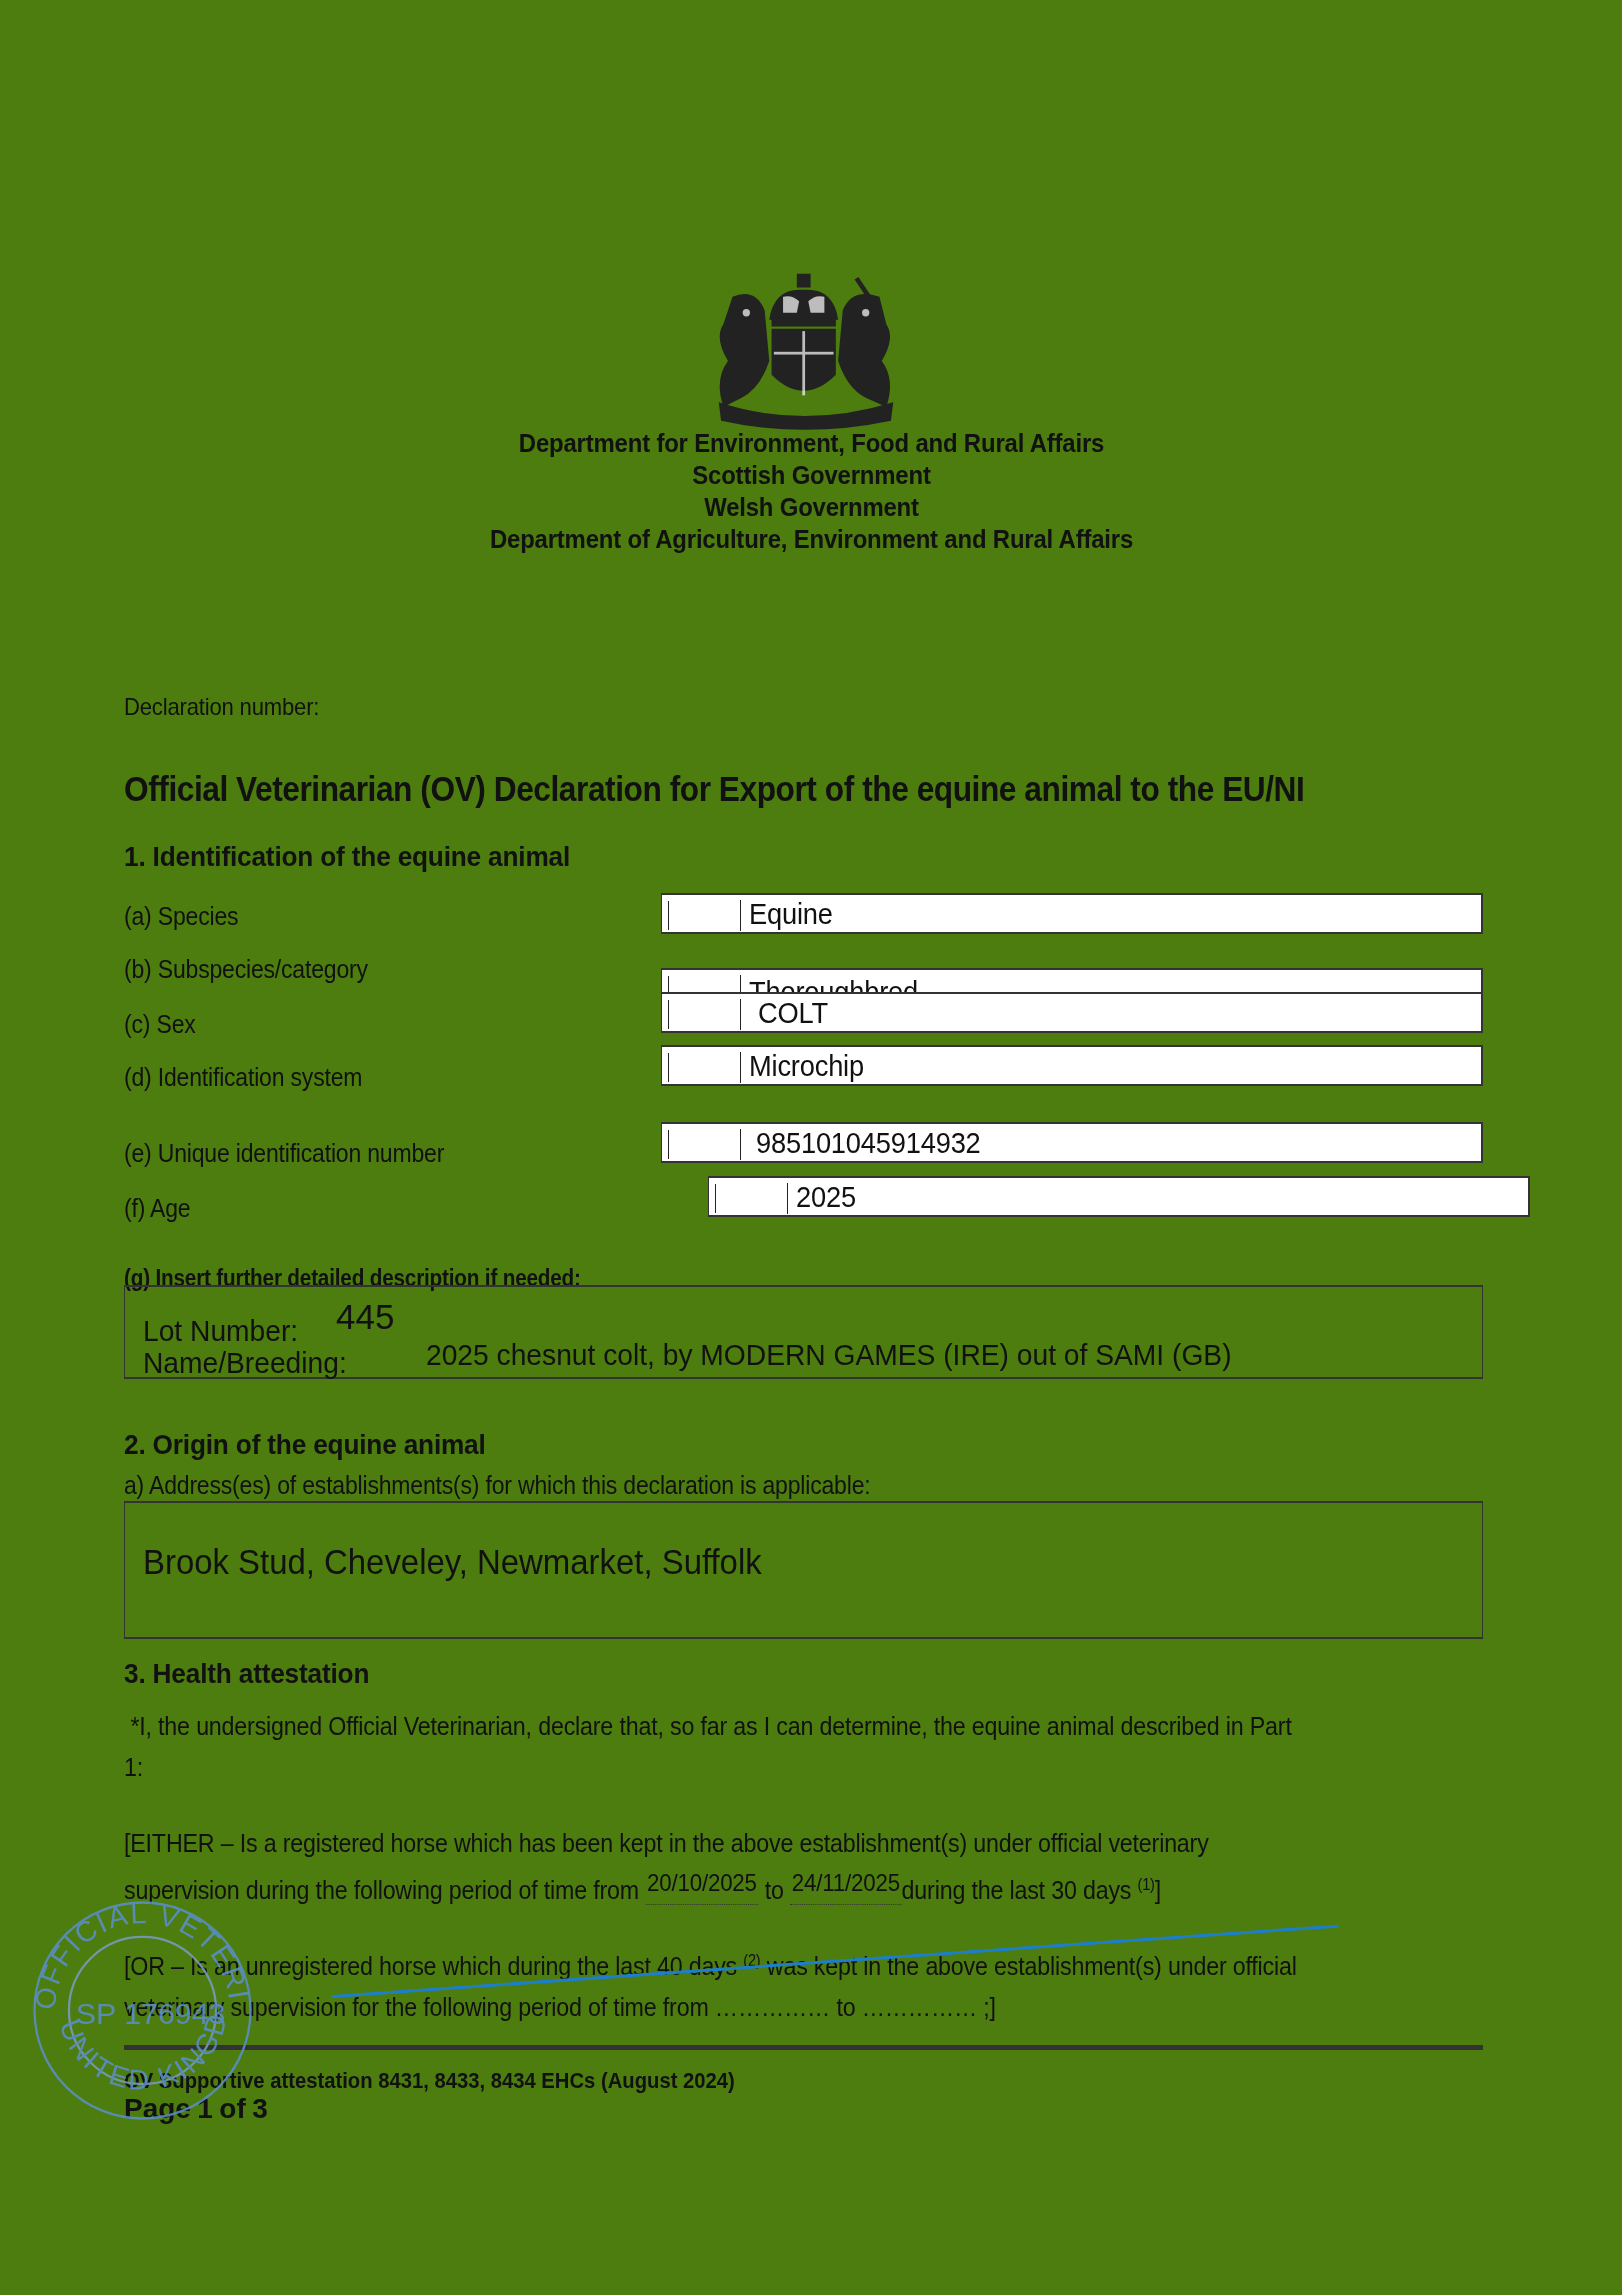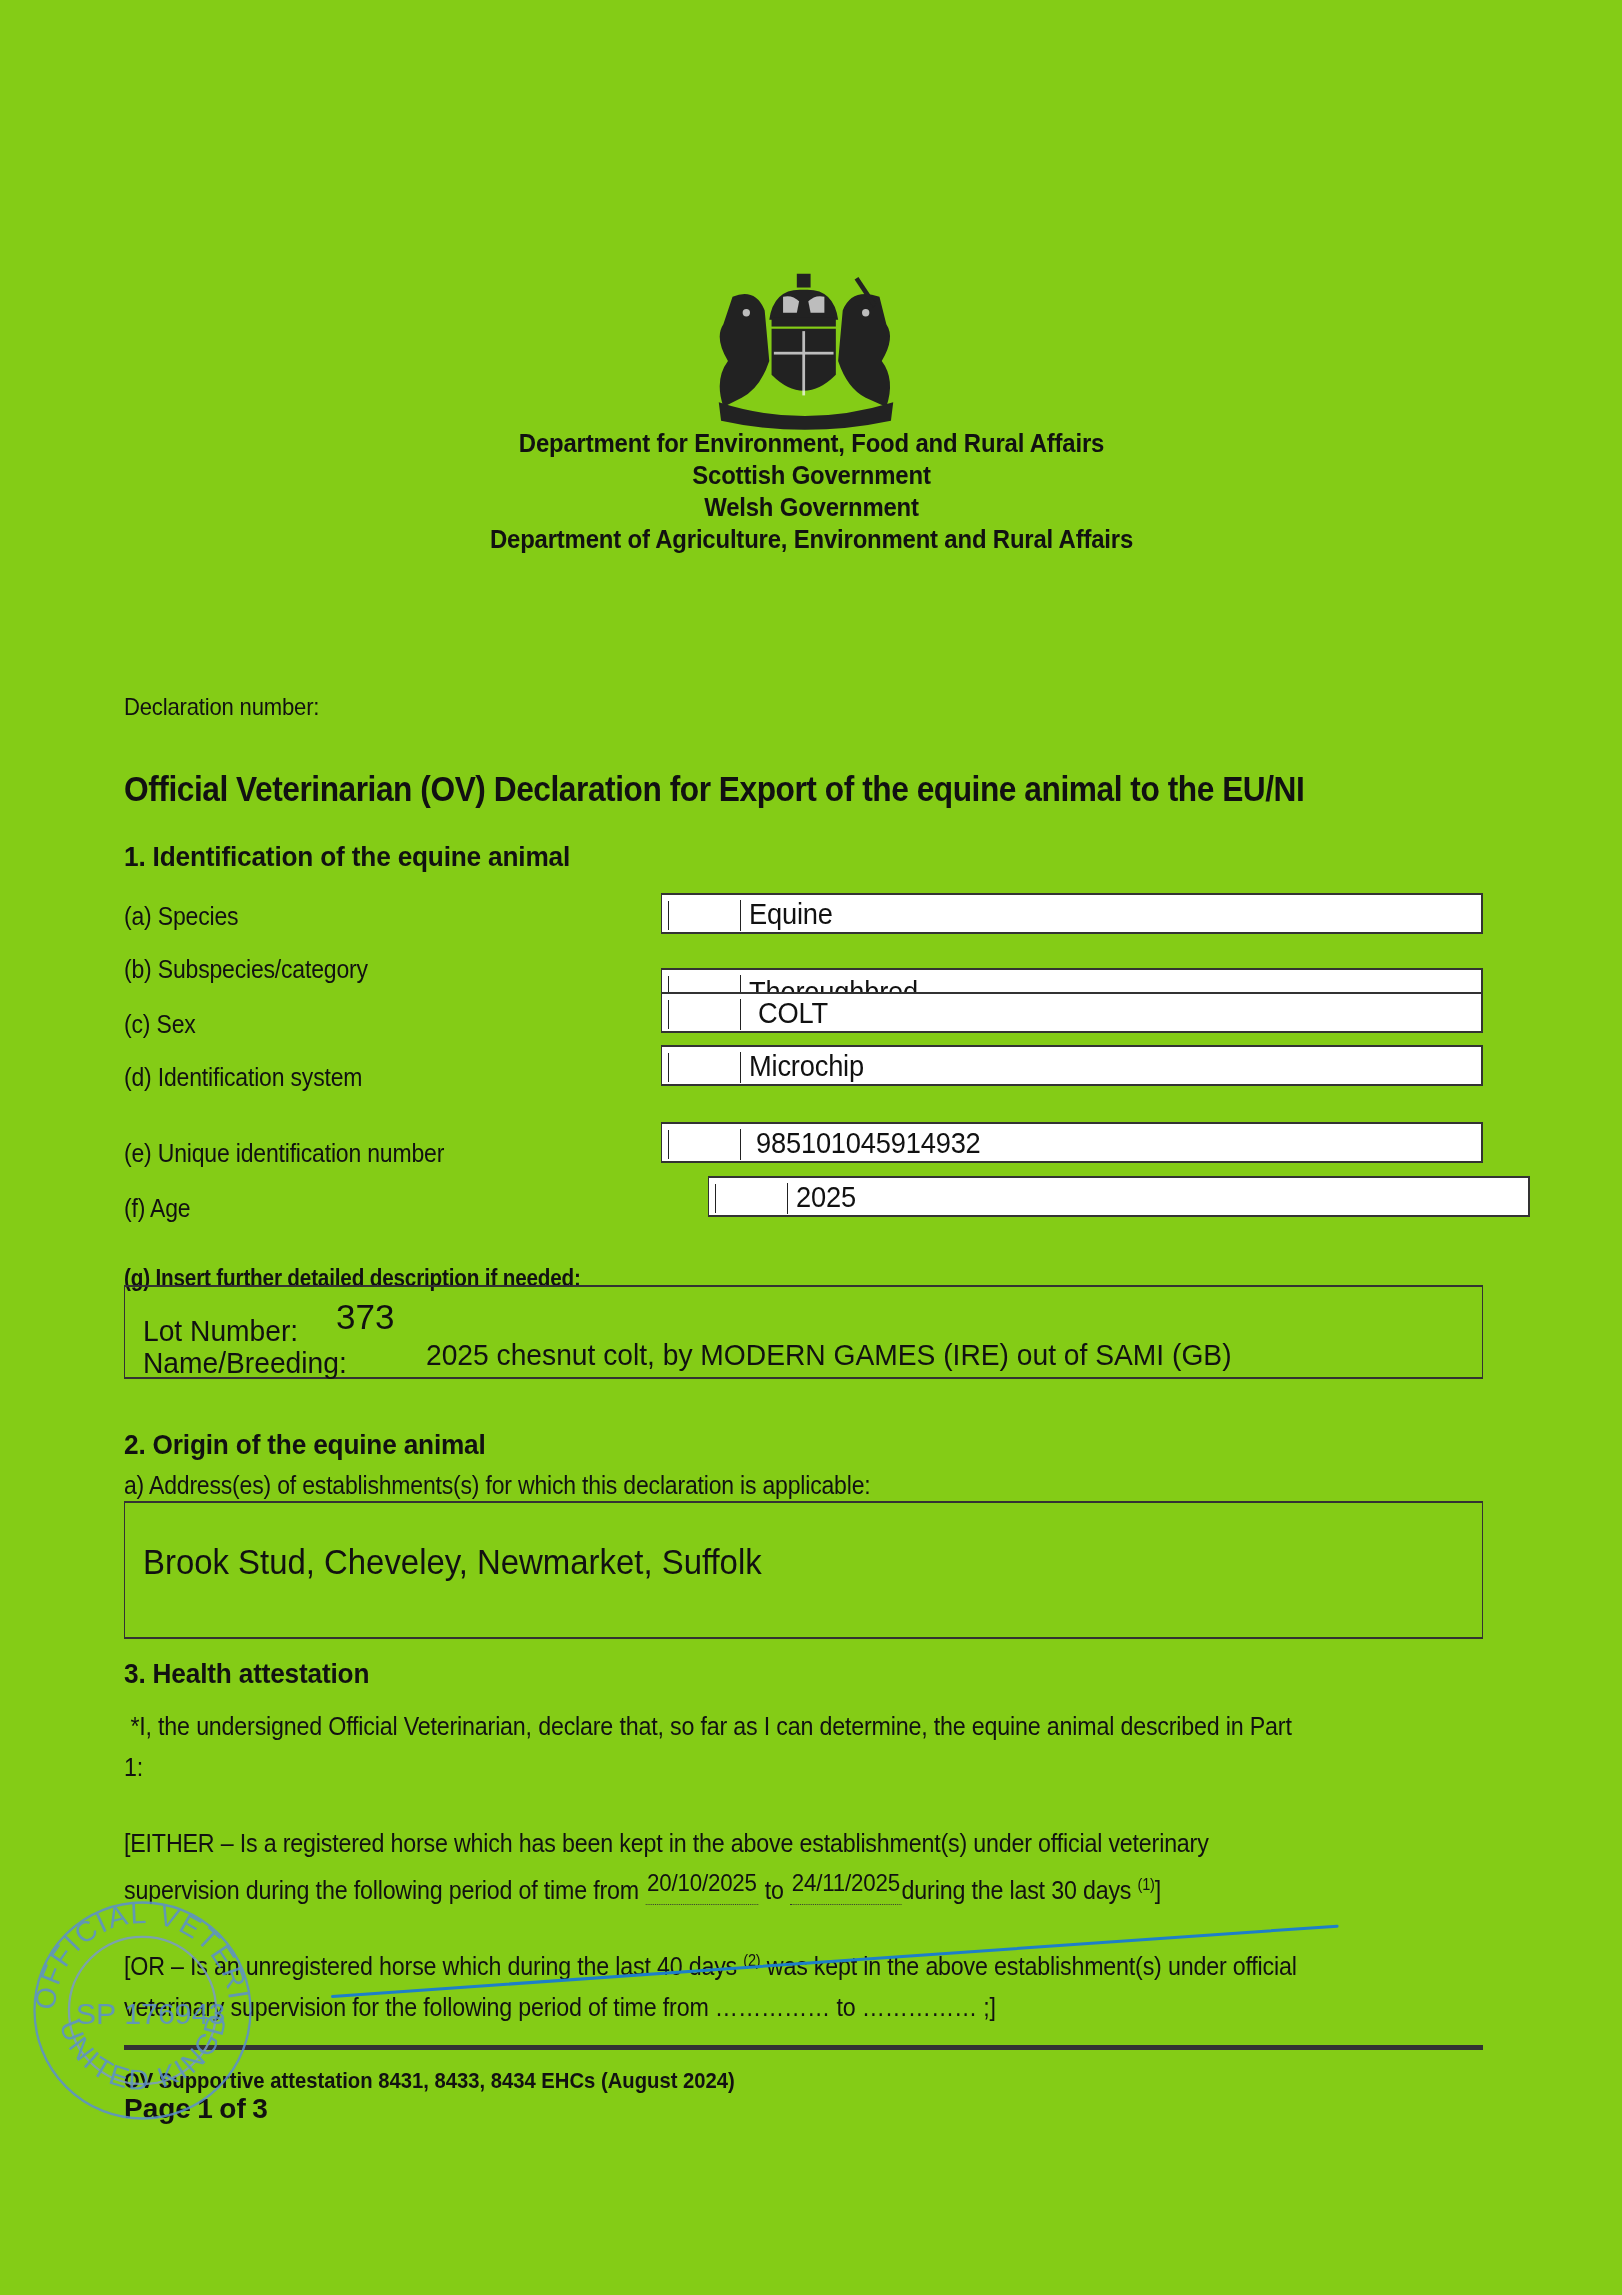--- a/index.html
+++ b/index.html
@@ -1,18 +1,18 @@
 <!DOCTYPE html>
 <html style="font-size:7.3px"><head>
   <meta charset="utf-8">
   <style>
     * { box-sizing: border-box; margin: 0; padding: 0; }
     html, body { width: 1623px; height: 2295px; background: #ffffff; }
     body { position: relative; font-family: "Liberation Sans", sans-serif; color: #111; overflow: hidden; }
-    .page { position: absolute; left: 0; top: 0; width: 1623px; height: 2295px; background: #84cc16; }
+    .page { position: absolute; left: 0; top: 0; width: 1623px; height: 2295px; background: #4d7c0f; }
 
     
     .crest { position: absolute; left: 705px; top: 269px; width: 202px; height: 161px; }
 
     
     .header { position: absolute; left: 0; width: 1623px; top: 427px; text-align: center; }
     .header .line { font-weight: bold; font-size: 26px; line-height: 32px; letter-spacing: -0.2px; transform: scaleX(0.92); }
 
     .decl-num { position: absolute; left: 124px; top: 693px; font-size: 24px; letter-spacing: -0.2px; transform: scaleX(0.92); transform-origin: left; }
 
@@ -135,21 +135,21 @@
   <div class="field-label" style="top:1194px;">(f) Age</div>
   <div class="field-box" style="top:1176px;margin-left:47px;">
     <span class="tick1"></span>
       <span class="tick2"></span>
     <span class="val">2025</span>
   </div>
 
   <div class="desc-label">(g) Insert further detailed description if needed:</div>
   <div class="desc-box">
     <span class="lot-label">Lot Number:</span>
-    <span class="lot-value">373</span>
+    <span class="lot-value">445</span>
     <span class="breed-label">Name/Breeding:</span>
     <span class="breed-value">2025 chesnut colt, by MODERN GAMES (IRE) out of SAMI (GB)</span>
   </div>
 
   <div class="section-heading" style="top:1428px;">2. Origin of the equine animal</div>
   <div class="addr-label">a) Address(es) of establishments(s) for which this declaration is applicable:</div>
   <div class="addr-box">
     <span class="addr-value">Brook Stud, Cheveley, Newmarket, Suffolk</span>
   </div>
 

